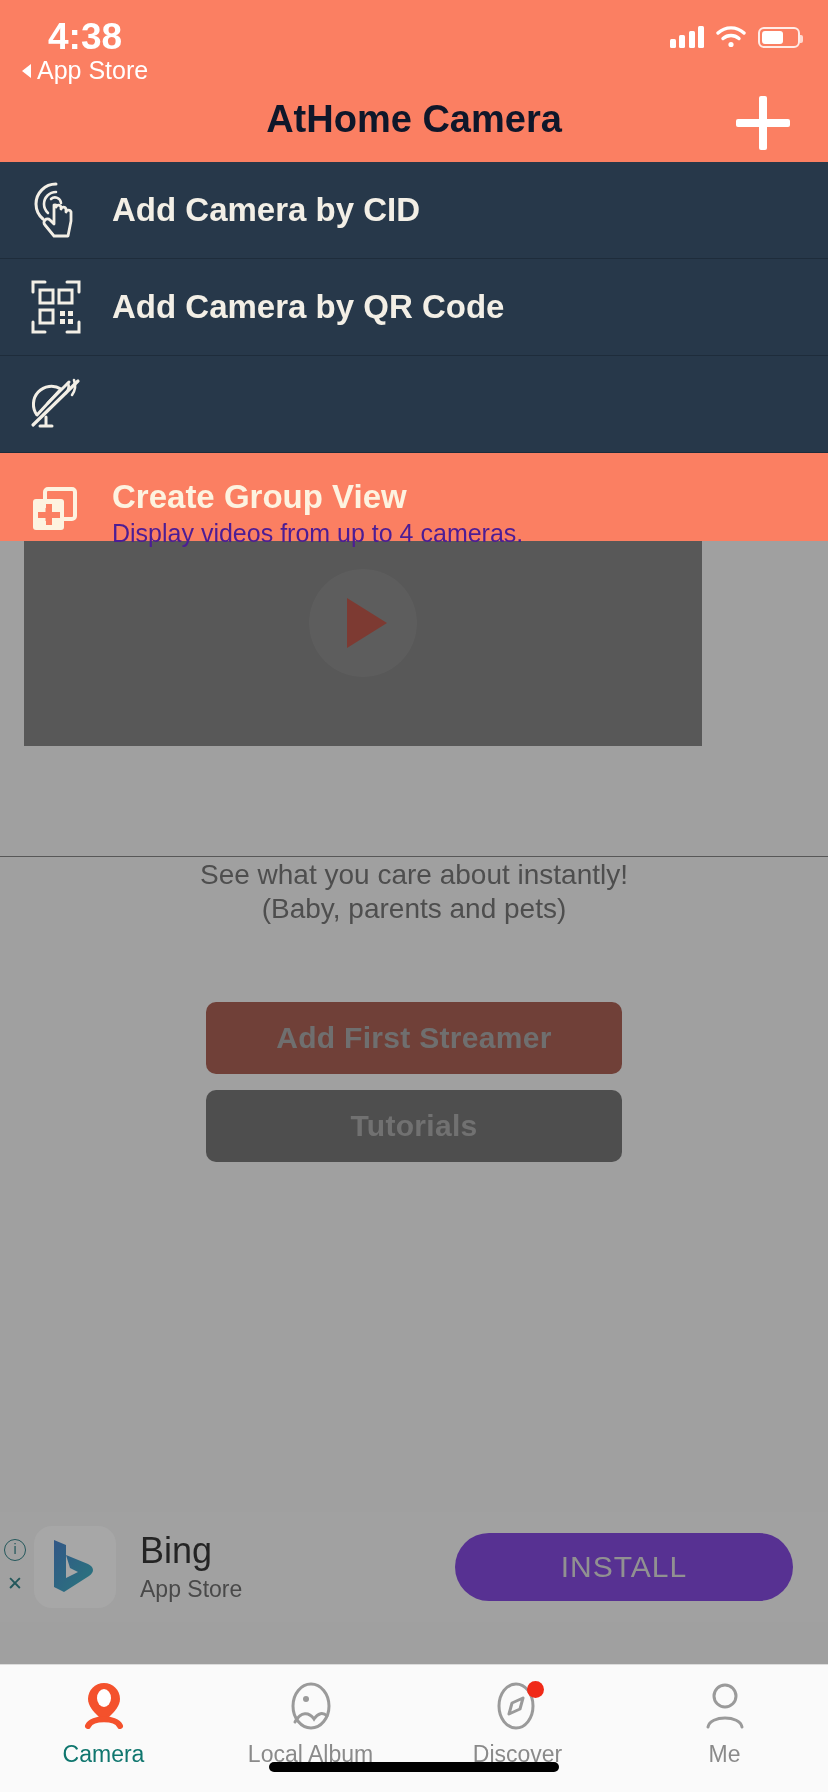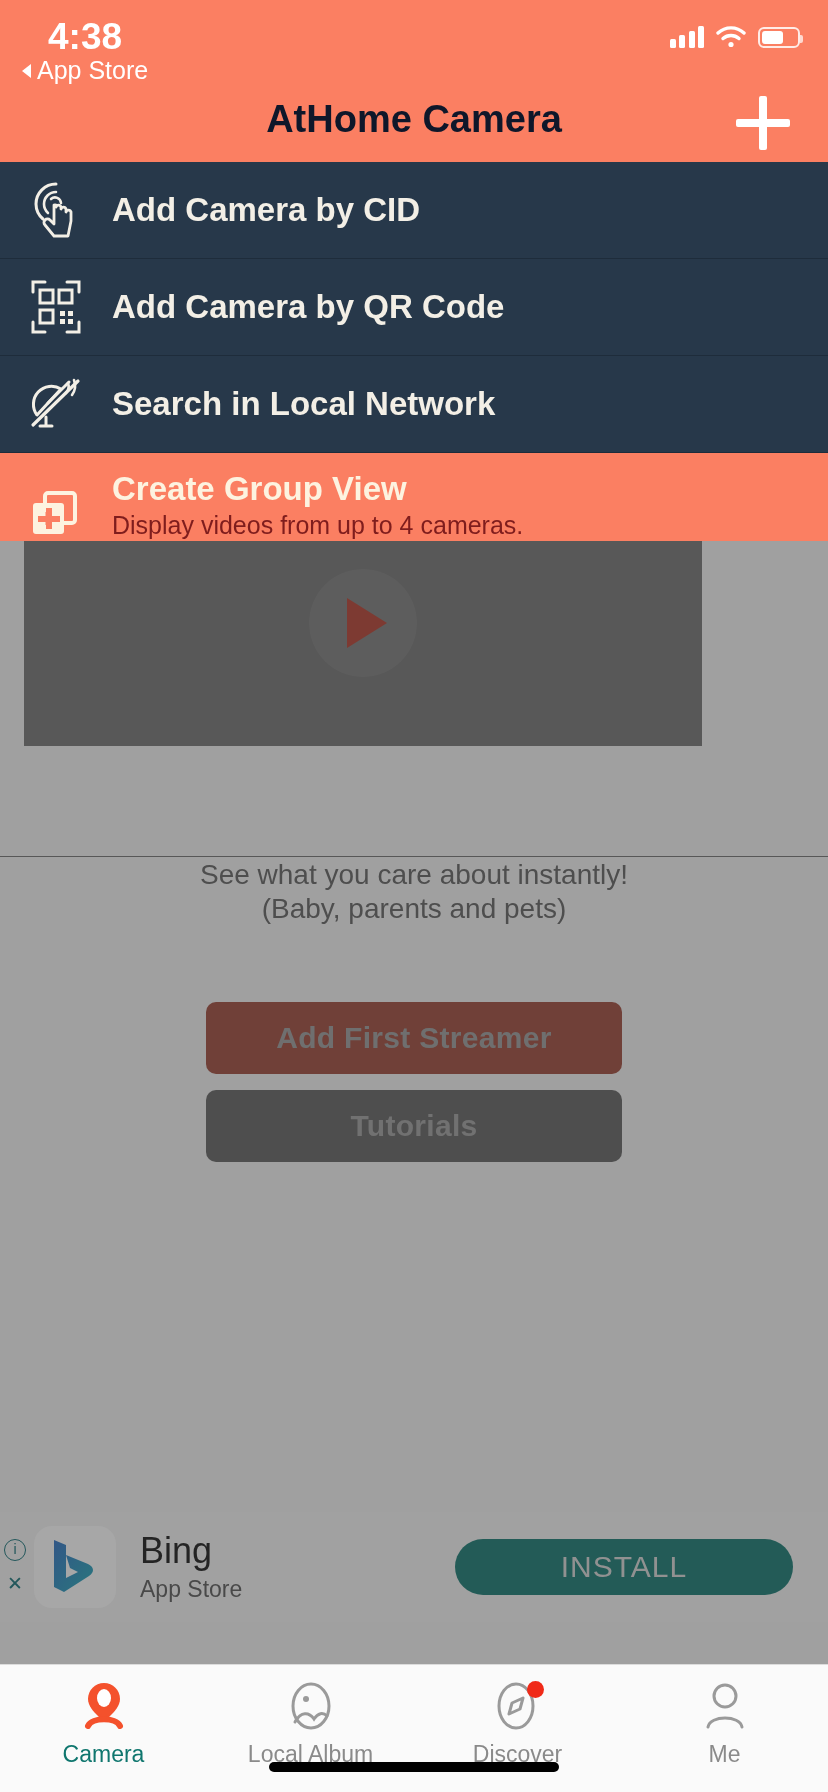--- a/index.html
+++ b/index.html
@@ -81,22 +81,22 @@
     position:absolute; left:34px; top:50%; transform:translateY(-50%);
     width:82px; height:82px; border-radius:18px;
     background:#ffffff;
     display:flex; align-items:center; justify-content:center;
   }
   .ad-text { position:absolute; left:140px; top:50%; transform:translateY(-50%); }
   .ad-title { font-size:36px; color:#111; line-height:42px; }
   .ad-sub { font-size:23px; color:#545454; line-height:30px; margin-top:2px; }
   .install-btn {
     position:absolute; left:455px; top:50%; transform:translateY(-50%);
-    width:338px; height:56px; border-radius:36px;
-    background:#0f766e; color:#d8d8d8;
+    width:338px; height:68px; border-radius:36px;
+    background:#6d28d9; color:#d8d8d8;
     display:flex; align-items:center; justify-content:center;
     font-size:30px; letter-spacing:1px;
   }
 
   
   #scrim {
     position:absolute; left:0; top:0; width:828px; height:1664px;
     background:rgba(60,60,60,0.45);
     pointer-events:none;
   }
@@ -158,33 +158,33 @@
     position:relative;
     display:flex; align-items:center;
     background:#27384a;
     height:97px;
     border-bottom:1px solid #1e2c3b;
   }
   .menu-item.highlight {
     background:#fb7f62;
     height:88px;
     border-bottom:none;
-    align-items:flex-end;
-    padding-top:12px;
+    align-items:flex-start;
+    padding-top:24px;
   }
   .mi-icon {
     width:112px; min-width:112px;
     display:flex; align-items:center; justify-content:center;
   }
   .menu-item.highlight .mi-icon { align-items:flex-start; padding-top:8px; }
   .mi-label {
     font-size:33px; color:#f3efe6; font-weight:bold;
   }
   .menu-item.highlight .mi-label { font-size:33px; color:#fdf3e0; line-height:40px; }
-  .mi-sub { font-size:25px; color:#7f1d1d; line-height:32px; }
+  .mi-sub { font-size:25px; color:#4c1d95; line-height:32px; }
   .mi-texts { display:flex; flex-direction:column; }
 
   
   #tabbar {
     position:absolute; left:0; top:1664px; width:828px; height:128px;
     background:#fafafa; border-top:1px solid #dcdcdc;
     display:flex; z-index:7;
   }
   .tab {
     flex:1; display:flex; flex-direction:column;
@@ -315,21 +315,20 @@
       <div class="mi-icon">
         <svg width="56" height="58" viewBox="0 0 56 58">
           <path d="M9 40 A18 18 0 0 1 33 14 Z" stroke="#f3efe6" stroke-width="3" fill="none" stroke-linejoin="round"></path>
           <path d="M20 28 L41 7" stroke="#f3efe6" stroke-width="3" stroke-linecap="round"></path>
           <path d="M18 42 L18 51 M12 51 L24 51" stroke="#f3efe6" stroke-width="3" stroke-linecap="round"></path>
           <path d="M38 18 A10 10 0 0 0 40 8" stroke="#f3efe6" stroke-width="2.6" fill="none" stroke-linecap="round"></path>
           <path d="M44 20 A16 16 0 0 0 46 5" stroke="#f3efe6" stroke-width="2.6" fill="none" stroke-linecap="round"></path>
           <path d="M5 50 L50 6" stroke="#f3efe6" stroke-width="3.2" stroke-linecap="round"></path>
         </svg>
       </div>
-      <div class="mi-label">Search in Local Network</div>
     </div>
 
     <div class="menu-item highlight">
       <div class="mi-icon">
         <svg width="58" height="52" viewBox="0 0 58 52">
           <rect x="18" y="4" width="30" height="30" rx="3" fill="none" stroke="#fdf3e0" stroke-width="4"></rect>
           <rect x="6" y="14" width="31" height="31" rx="3" fill="#fdf3e0"></rect>
           <rect x="19" y="19" width="6" height="21" fill="#fb7f62"></rect>
           <rect x="11" y="27" width="22" height="6" fill="#fb7f62"></rect>
           <rect x="19" y="19" width="6" height="21" fill="#fb7f62"></rect>

